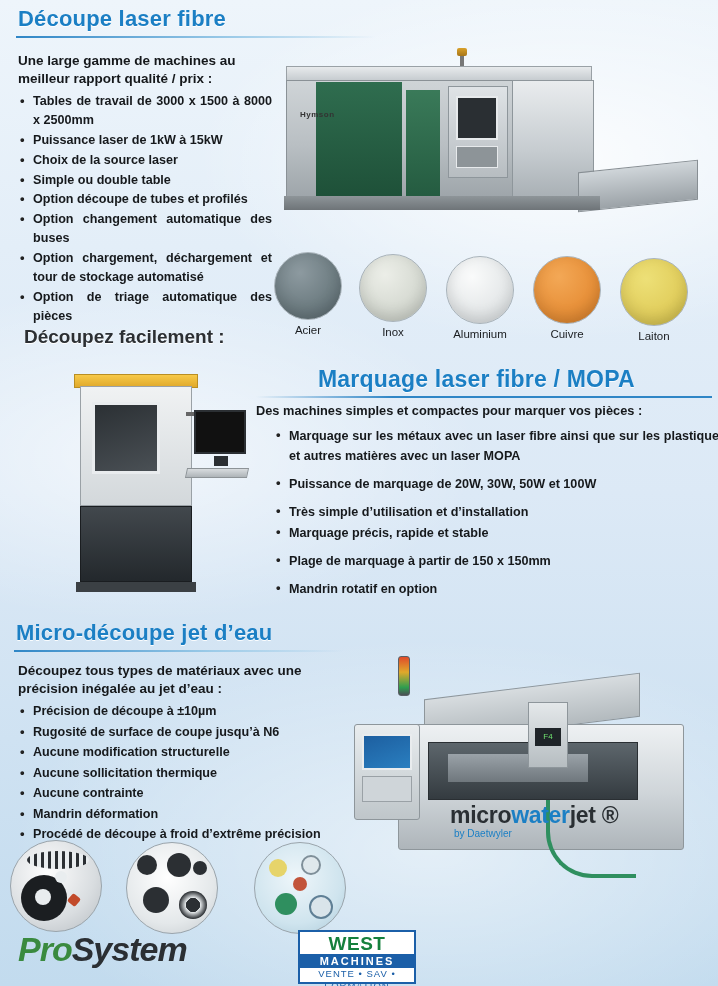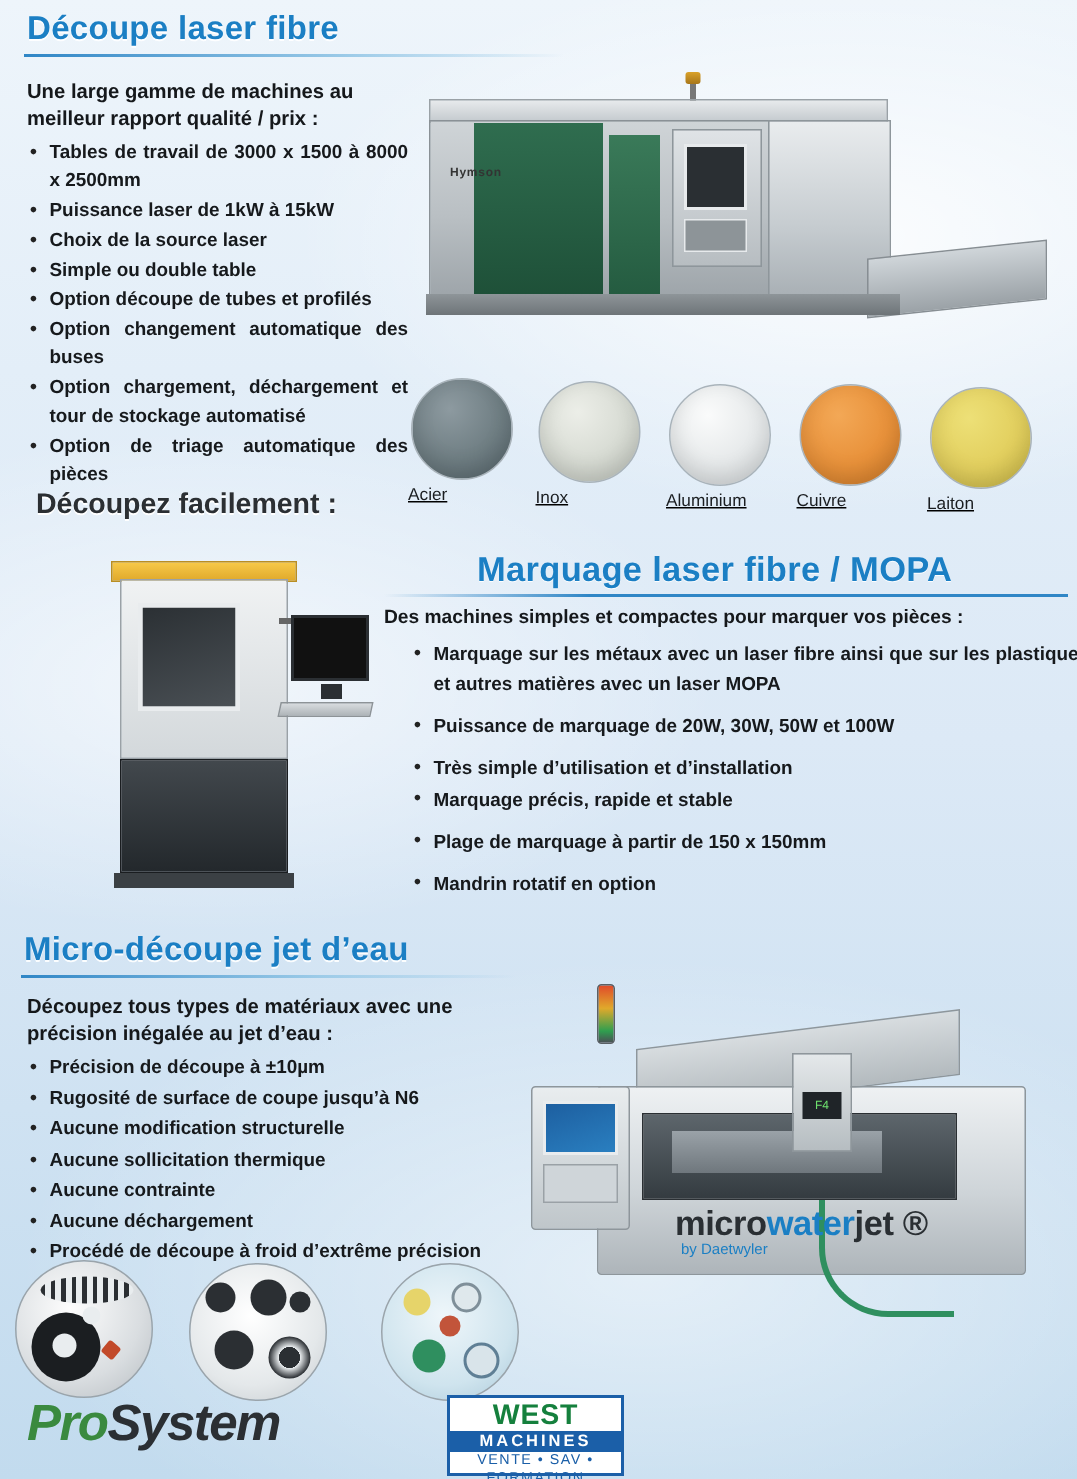--- a/index.html
+++ b/index.html
@@ -129,21 +129,21 @@
   .fm-logo {
     position: absolute; left: 22px; top: 64px;
     font-size: 8px; color: #333; letter-spacing: .5px;
     font-weight: bold;
   }
 
   
   .swatches {
     position: absolute; left: 272px; top: 252px; width: 440px; height: 100px;
   }
-  .swatch-item { position: absolute; width: 72px; text-align: left; text-decoration: underline; }
+  .swatch-item { position: absolute; width: 72px; text-align: center; }
   .swatch-disc {
     width: 68px; height: 68px; border-radius: 50%;
     border: 1px solid #a9b3ba;
     box-shadow: inset 0 -6px 14px rgba(0,0,0,.12);
     margin: 0 auto;
   }
   .swatch-label {
     margin-top: 4px; font-size: 11.5px; color: #1a1d20;
   }
 
@@ -381,21 +381,21 @@
   <div class="rule" style="left:14px; top:650px; width:330px;"></div>
 
   <div class="lead" style="left:18px; top:662px; width:290px;">Découpez tous types de matériaux avec une précision inégalée au jet d’eau :</div>
 
   <ul class="bullets" style="left:18px; top:702px; width:334px; line-height:1.55;">
     <li>Précision de découpe à ±10µm</li>
     <li>Rugosité de surface de coupe jusqu’à N6</li>
     <li>Aucune modification structurelle</li>
     <li>Aucune sollicitation thermique</li>
     <li>Aucune contrainte</li>
-    <li>Aucune déchargement</li>
+    <li>Mandrin déformation</li>
     <li>Procédé de découpe à froid d’extrême précision</li>
   </ul>
 
   <div class="wj">
     <div class="wj-light"></div>
     <div class="wj-gantry"></div>
     <div class="wj-body"></div>
     <div class="wj-tank"></div>
     <div class="wj-tank-inner"></div>
     <div class="wj-head"></div>

